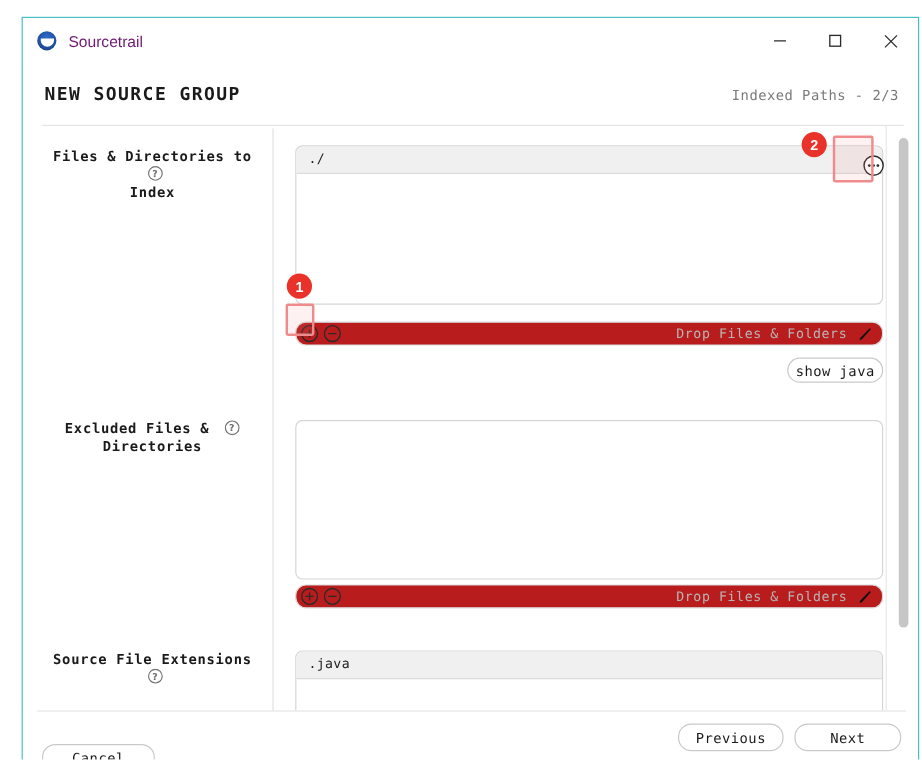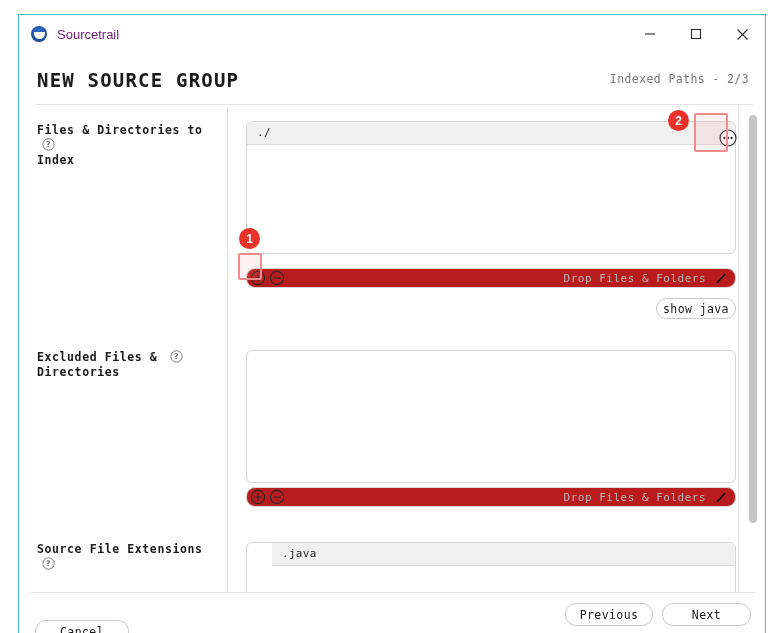--- a/index.html
+++ b/index.html
@@ -85,21 +85,21 @@
     position: absolute;
     left: 0;
     top: 46px;
     width: 100%;
     height: 44px;
   }
   .page-title {
     position: absolute;
     left: 18px;
     top: 8px;
-    font-size: 19px;
+    font-size: 15px;
     font-weight: bold;
     letter-spacing: 1.2px;
     color: #1a1a1a;
     white-space: nowrap;
   }
   .page-step {
     position: absolute;
     right: 16px;
     top: 11px;
     font-size: 11.5px;
@@ -154,21 +154,21 @@
     top: 0;
     width: 1px;
     height: 497px;
     background: #e8e8e8;
   }
 
   
   .row-label {
     position: absolute;
     width: 180px;
-    text-align: left;
+    text-align: center;
     font-size: 11.5px;
     font-weight: bold;
     color: #1a1a1a;
     letter-spacing: 0.6px;
     line-height: 15px;
   }
   .help-icon {
     display: inline-block;
     vertical-align: -2px;
     margin-left: 5px;
@@ -397,21 +397,21 @@
       </div>
 
       <div class="row-label" style="left:18px; top:437px;">
         <span>Source File Extensions</span>
         <svg class="help-icon" viewBox="0 0 14 14">
           <circle cx="7" cy="7" r="6.1" fill="none" stroke="#6f6f6f" stroke-width="1"></circle>
           <text x="7" y="10.2" text-anchor="middle" font-family="DejaVu Sans, sans-serif" font-size="8.5" fill="#6f6f6f">?</text>
         </svg>
       </div>
 
-      <div class="listbox" style="left:227px; top:437px; width:490px; height:70px;padding-left:25px;">
+      <div class="listbox" style="left:227px; top:437px; width:490px; height:70px;">
         <div class="list-item">.java</div>
       </div>
 
     </div>
 
     <div class="footer">
       <div class="footer-rule"></div>
       <div class="pill-btn" style="left:16px; top:28px; width:94px; height:23px;">Cancel</div>
       <div class="pill-btn" style="left:643px; top:11px; width:89px; height:23px;">Next</div>
       <div class="pill-btn" style="left:546px; top:11px; width:88px; height:23px;">Previous</div>

